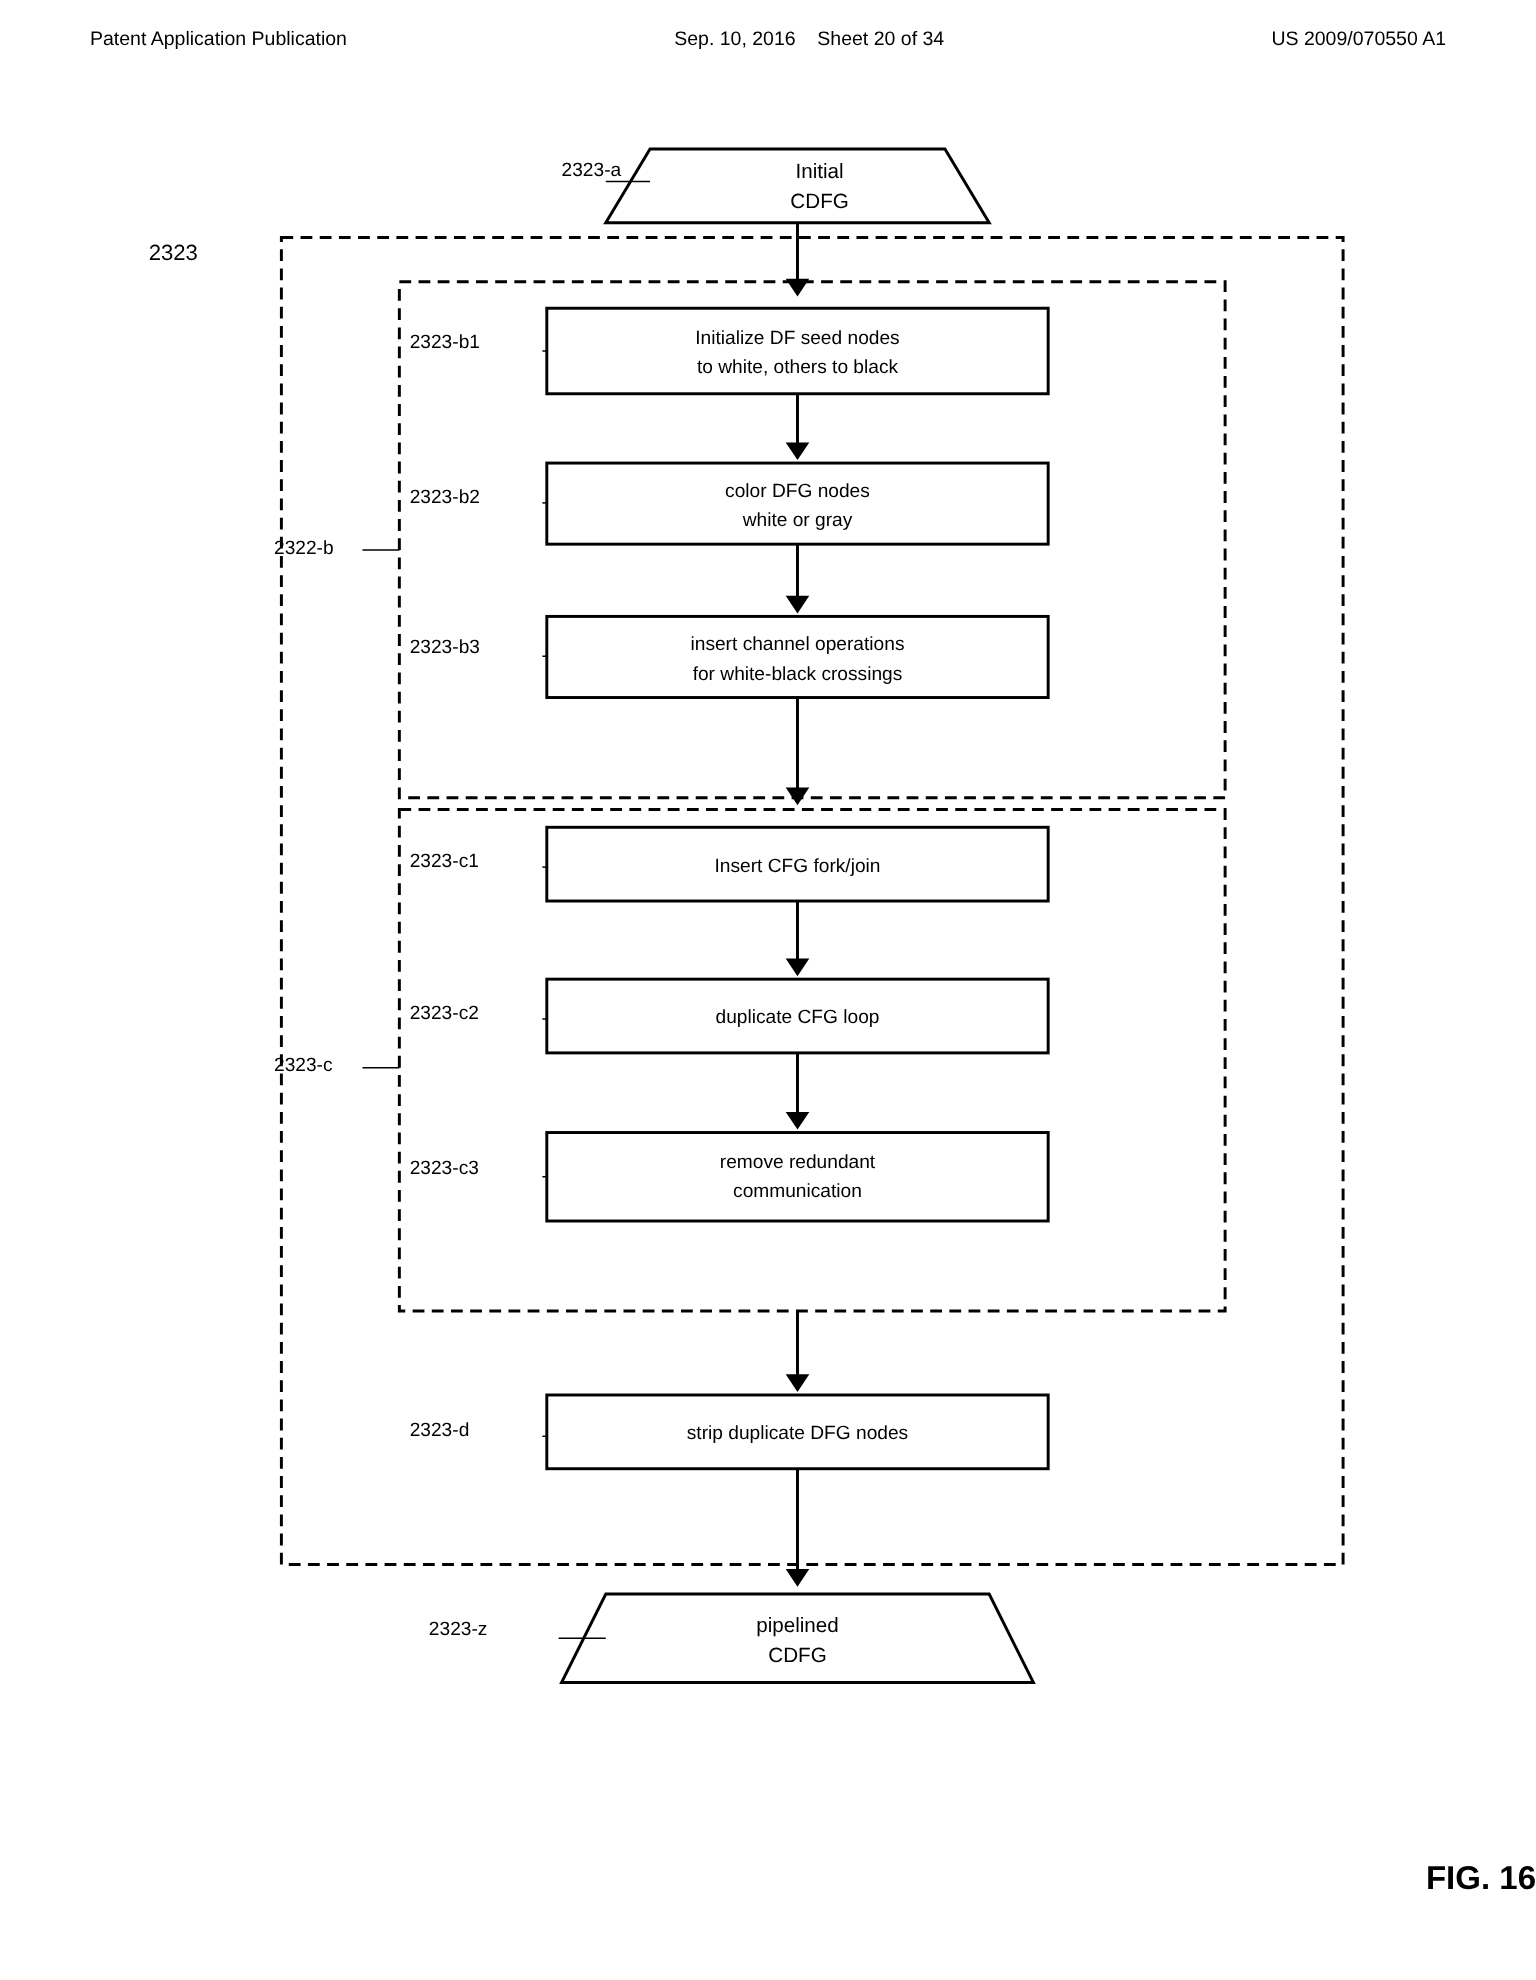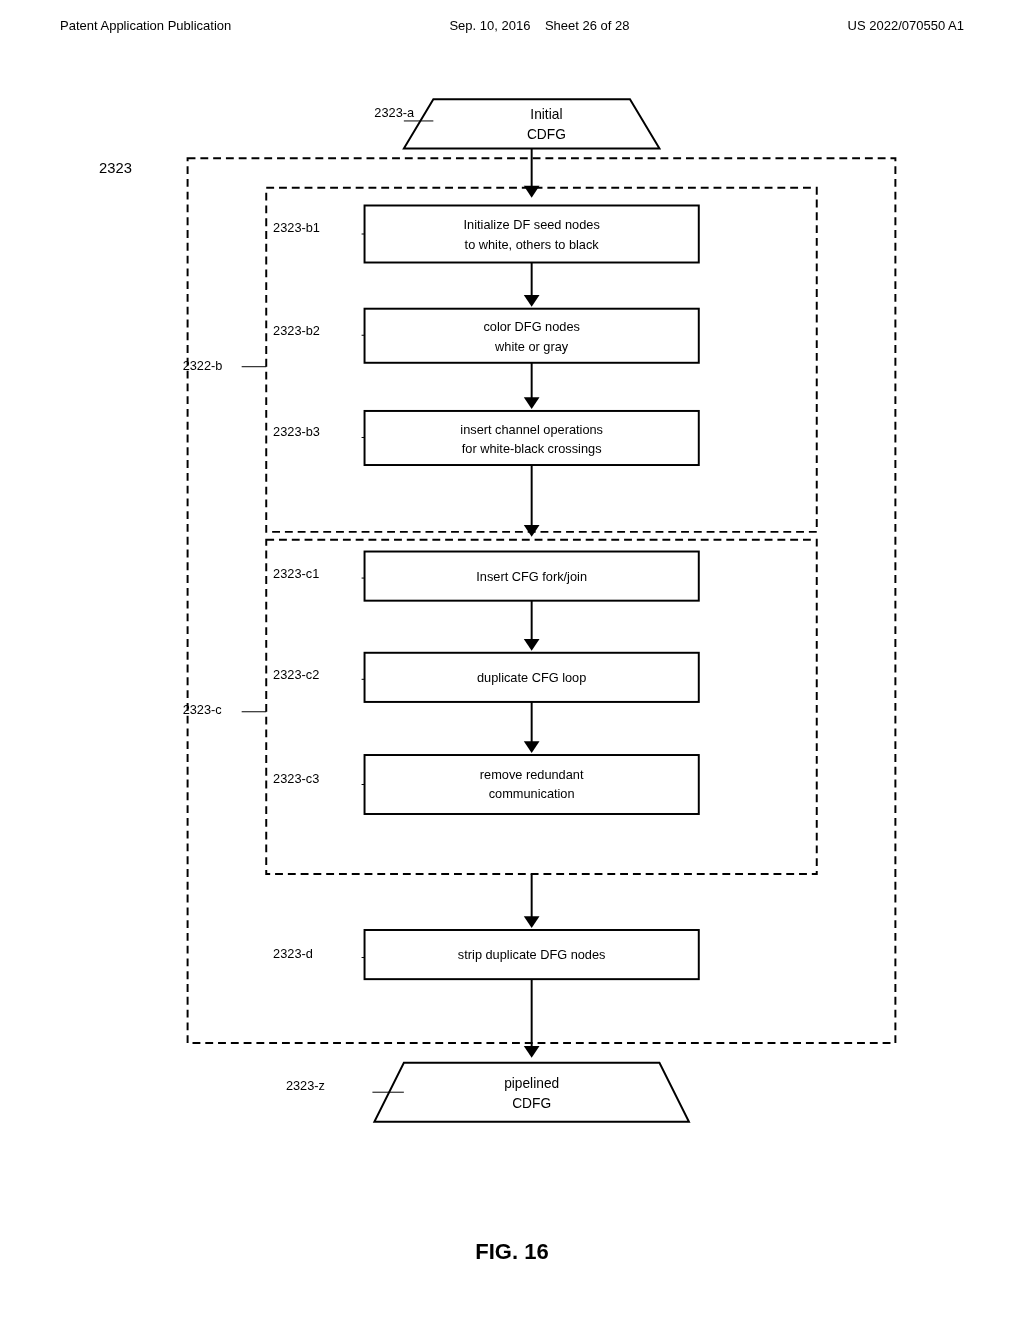--- a/index.html
+++ b/index.html
@@ -38,36 +38,36 @@
     }
     svg {
       width: 100%;
       height: 100%;
     }
     .fig-caption {
       position: absolute;
       bottom: 55px;
       left: 0;
       right: 0;
-      text-align: center;
+      text-align: right;
       font-size: 22px;
       font-weight: bold;
     }
   </style>
 </head>
 <body>
 
 <div class="page">
   <div class="header">
     <span>Patent Application Publication</span>
     <span>
       <span>Sep. 10, 2016</span>&nbsp;&nbsp;&nbsp;
-      <span>Sheet 26 of 28</span>
+      <span>Sheet 20 of 34</span>
     </span>
-    <span>US 2022/070550 A1</span>
+    <span>US 2009/070550 A1</span>
   </div>
 
   <div class="diagram">
     <svg viewBox="0 0 900 1180" xmlns="http://www.w3.org/2000/svg">
 
       <text x="30" y="115" font-size="15" font-family="Arial">2323</text>
 
       <polygon points="370,40 570,40 600,90 340,90" fill="white" stroke="black" stroke-width="2"></polygon>
       <text x="485" y="60" font-size="14" font-family="Arial" text-anchor="middle">Initial</text>
       <text x="485" y="80" font-size="14" font-family="Arial" text-anchor="middle">CDFG</text>

